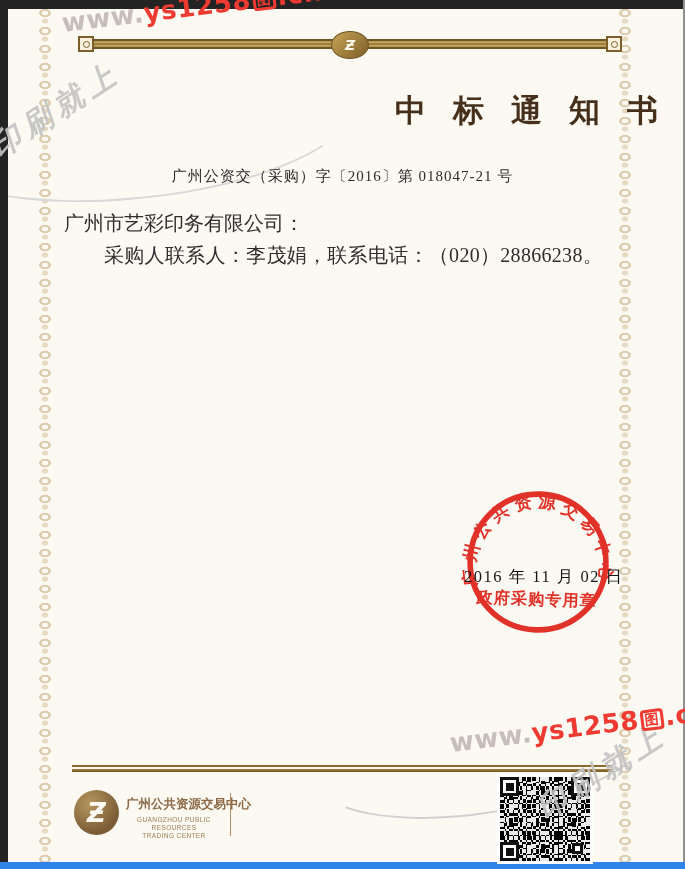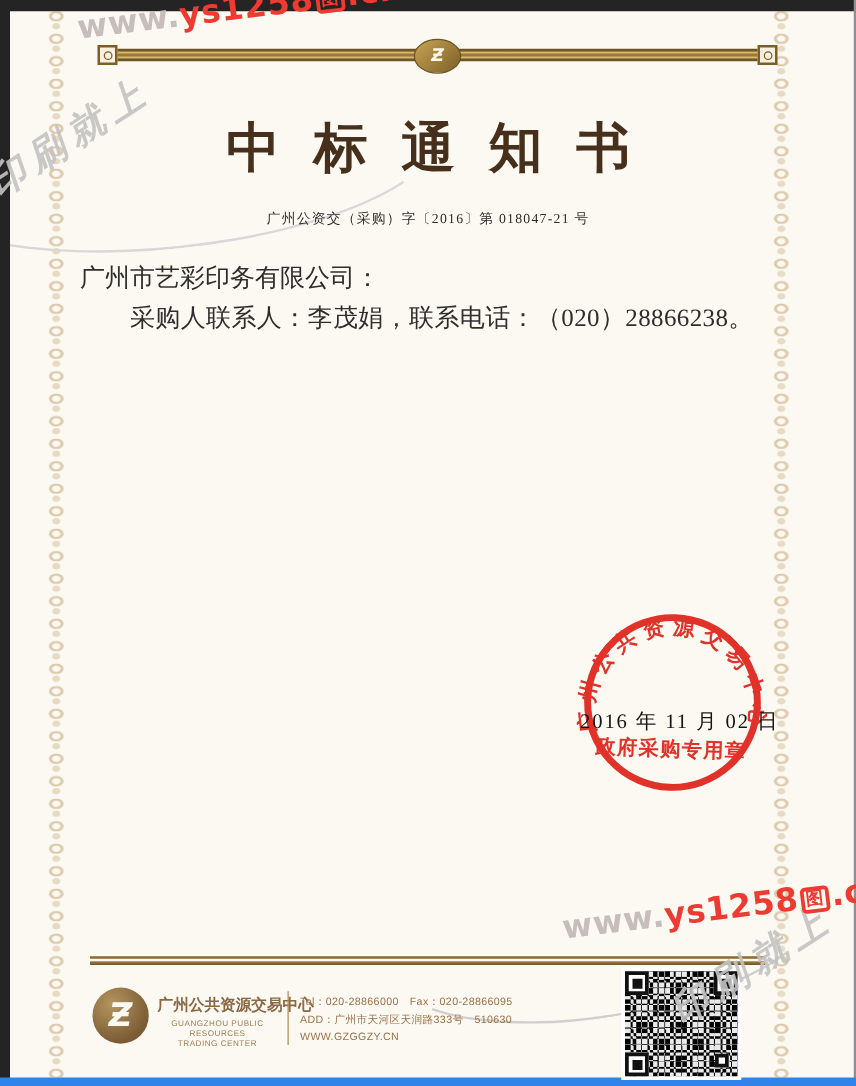--- a/index.html
+++ b/index.html
@@ -50,24 +50,24 @@
   .wm-bottom{left:450px;top:728px;}
   .calligraphy{position:absolute;z-index:45;color:#c3c3c3;opacity:.9;
     font:italic 700 30px "DejaVu Sans",sans-serif;letter-spacing:7px;white-space:nowrap;
     transform:rotate(-33deg);transform-origin:left center;}
   .call-top{left:-6px;top:130px;}
   .call-bottom{left:540px;top:792px;}
   .swoosh{position:absolute;border:2px solid transparent;border-bottom-color:#d8d8d8;border-radius:50%;z-index:4;}
   .swoosh-top{left:-80px;top:55px;width:430px;height:140px;transform:rotate(-6deg);}
   .swoosh-bottom{left:310px;top:690px;width:340px;height:120px;transform:rotate(-9deg);border-bottom-color:#cfcfcf;}
   
-  .title{position:absolute;left:0;top:90px;width:100%;text-align:center;z-index:10;
-    font-size:43px;font-weight:700;color:#46301c;letter-spacing:27px;text-indent:27px;}
+  .title{position:absolute;left:0;top:90px;width:100%;text-align:right;z-index:10;
+    font-size:31px;font-weight:700;color:#46301c;letter-spacing:27px;text-indent:27px;}
   .doc-number{position:absolute;left:0;top:167px;width:100%;text-align:center;z-index:10;
-    font-size:11px;color:#2c2c2c;letter-spacing:1px;}
+    font-size:15px;color:#2c2c2c;letter-spacing:1px;}
   .body-block{position:absolute;left:64px;top:210px;width:557px;z-index:10;
     font-size:20px;color:#2e2e2e;}
   .addressee{line-height:26px;}
   .body-block p{margin:0;text-indent:2em;line-height:38px;text-align:justify;letter-spacing:.3px;}
   .body-block p.first{margin-top:10px;}
   .date-line{position:absolute;left:464px;top:566px;z-index:12;font-size:16.5px;color:#151515;letter-spacing:1.5px;}
   
   .seal{position:absolute;left:462px;top:486px;width:152px;height:152px;z-index:20;
     mix-blend-mode:multiply;opacity:.93;transform:rotate(2deg);}
   
@@ -143,25 +143,20 @@
   <div class="footer">
     <div class="org-logo">Ƶ</div>
     <div class="org-text">
       <div class="org-cn">广州公共资源交易中心</div>
       <div class="org-en">
         <div>GUANGZHOU PUBLIC RESOURCES</div>
         <div>TRADING CENTER</div>
       </div>
     </div>
     <div class="footer-divider"></div>
-    <div class="contact">
-      <div>Tel：020-28866000　Fax：020-28866095</div>
-      <div>ADD：广州市天河区天润路333号　510630</div>
-      <div>WWW.GZGGZY.CN</div>
-    </div>
   </div>
 
   <div class="qr">
     <div class="qr-pattern">
       <div class="finder tl"></div>
       <div class="finder tr"></div>
       <div class="finder bl"></div>
       <div class="align-sq"></div>
     </div>
   </div>

